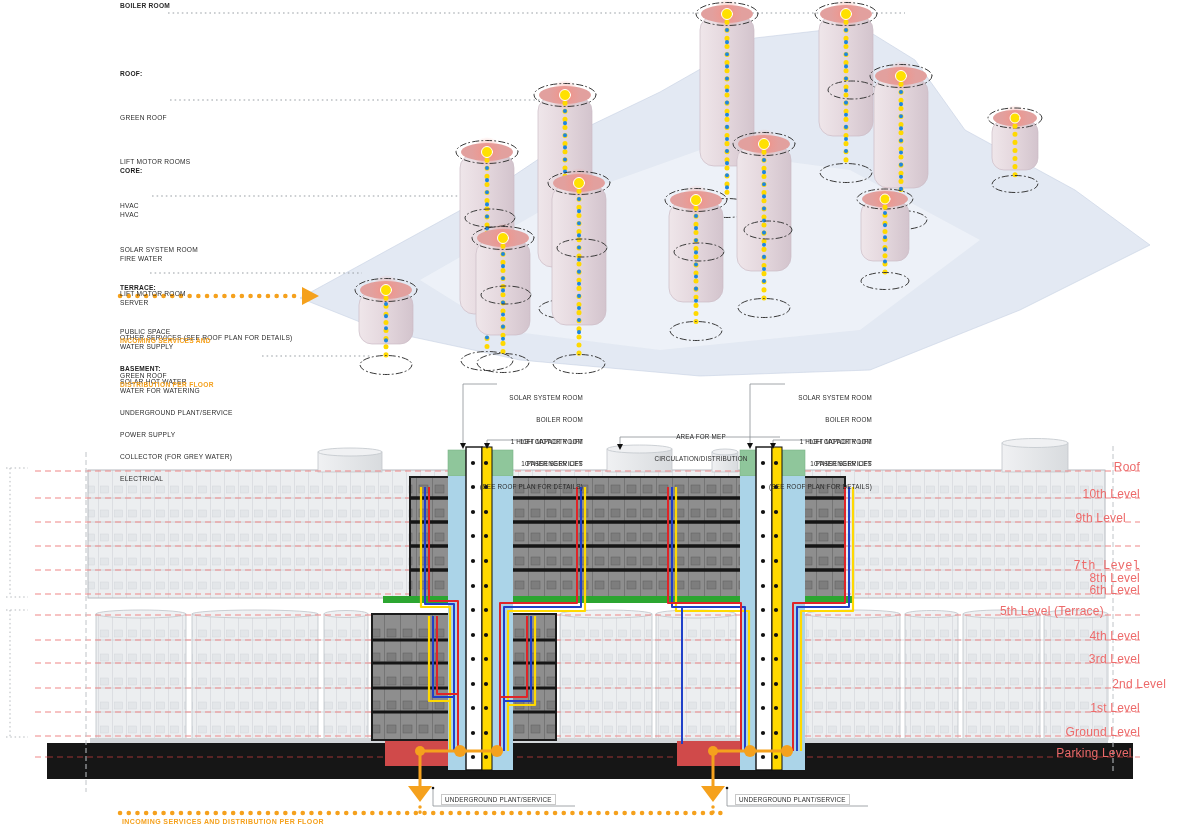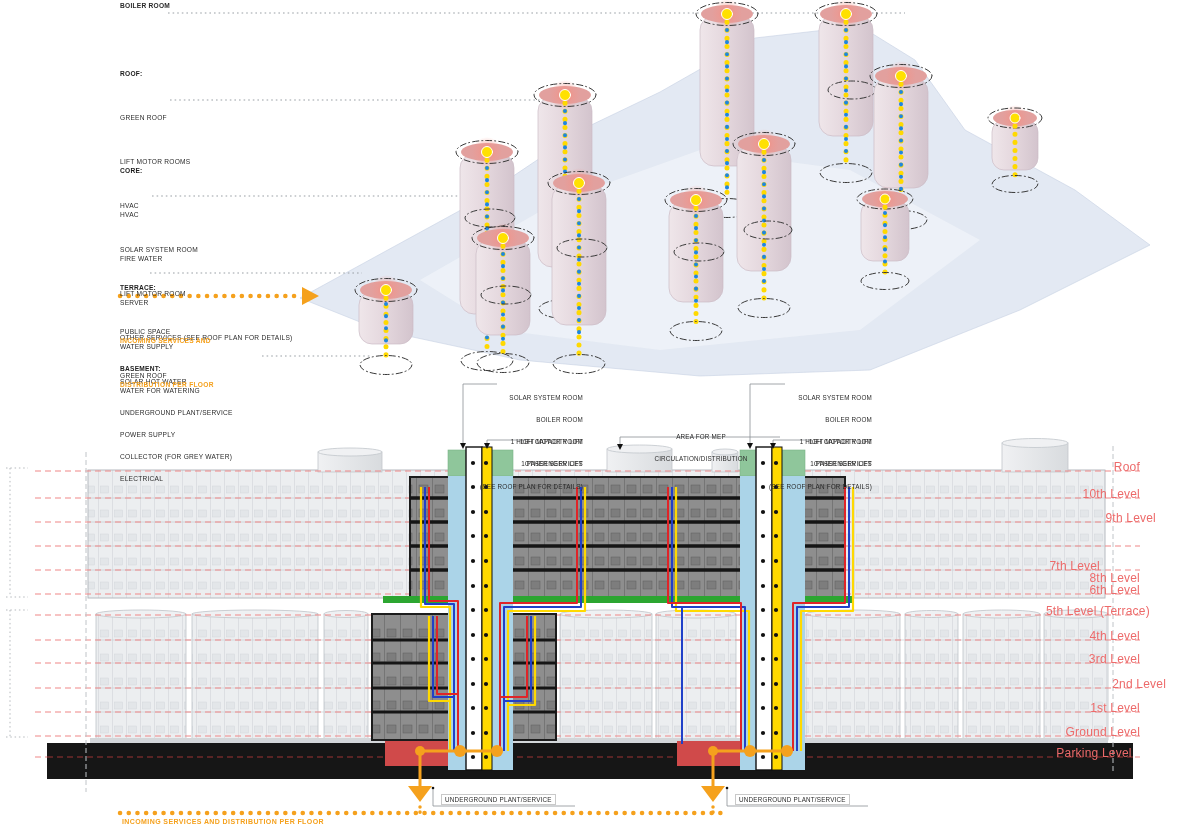--- a/index.html
+++ b/index.html
@@ -515,25 +515,25 @@
   <div>1 PASSENGER LIFT</div>
 </div>
 
 <div class="txt sec-label center-align" style="left:622px;top:418px;width:158px;">
   <div>AREA FOR MEP</div>
   <div>CIRCULATION/DISTRIBUTION</div>
 </div>
 
 <div class="txt level-label" style="left:1048px;top:460px;">Roof</div>
 <div class="txt level-label" style="left:1048px;top:487px;">10th Level</div>
-<div class="txt level-label" style="left:1064px;top:511px;">9th Level</div>
+<div class="txt level-label" style="left:1034px;top:511px;">9th Level</div>
 <div class="txt level-label" style="left:1048px;top:535px;margin-top:36px;">8th Level</div>
-<div class="txt level-label" style="left:1008px;top:559px;">7th Level</div>
+<div class="txt level-label" style="left:1048px;top:559px;font-family:Liberation Mono, monospace;">7th Level</div>
 <div class="txt level-label" style="left:1048px;top:583px;">6th Level</div>
-<div class="txt level-label" style="left:1046px;top:604px;">5th Level (Terrace)</div>
+<div class="txt level-label" style="left:1000px;top:604px;">5th Level (Terrace)</div>
 <div class="txt level-label" style="left:1048px;top:629px;text-align:right;">4th Level</div>
 <div class="txt level-label" style="left:1048px;top:652px;">3rd Level</div>
 <div class="txt level-label" style="left:1048px;top:677px;padding-left:26px;">2nd Level</div>
 <div class="txt level-label" style="left:1048px;top:701px;">1st Level</div>
 <div class="txt level-label" style="left:1048px;top:725px;">Ground Level</div>
 <div class="txt level-label" style="left:1048px;top:746px;text-align:center;">Parking Level</div>
 
 <div class="txt ug-label" style="left:441px;top:794px;">UNDERGROUND PLANT/SERVICE</div>
 <div class="txt ug-label" style="left:735px;top:794px;">UNDERGROUND PLANT/SERVICE</div>
 

